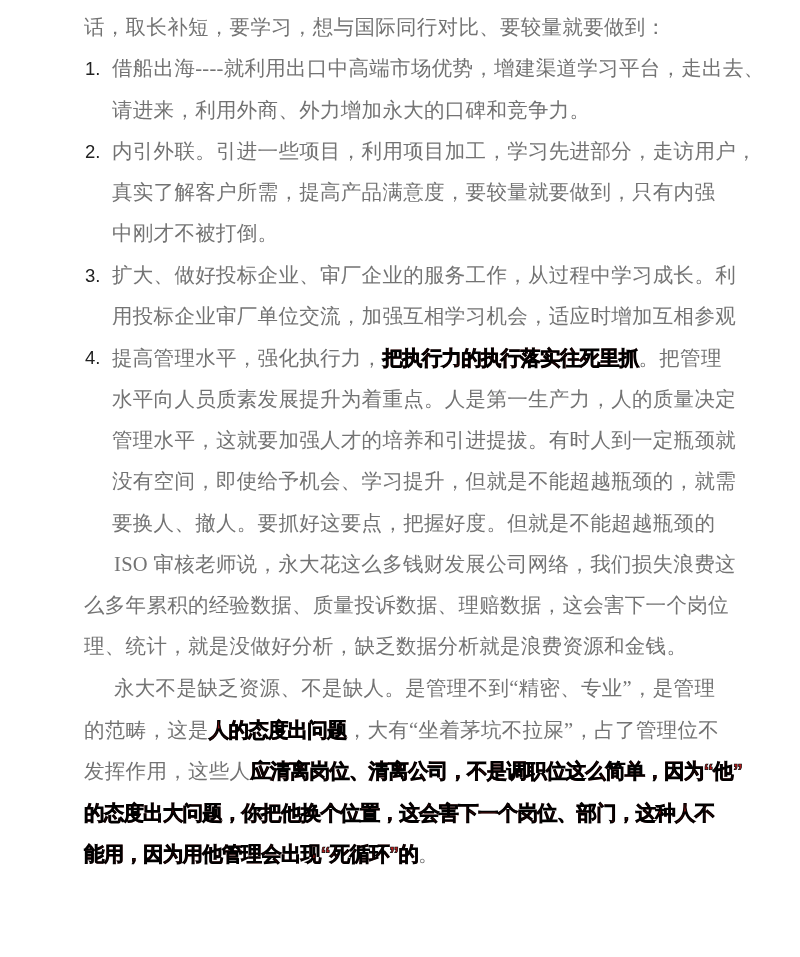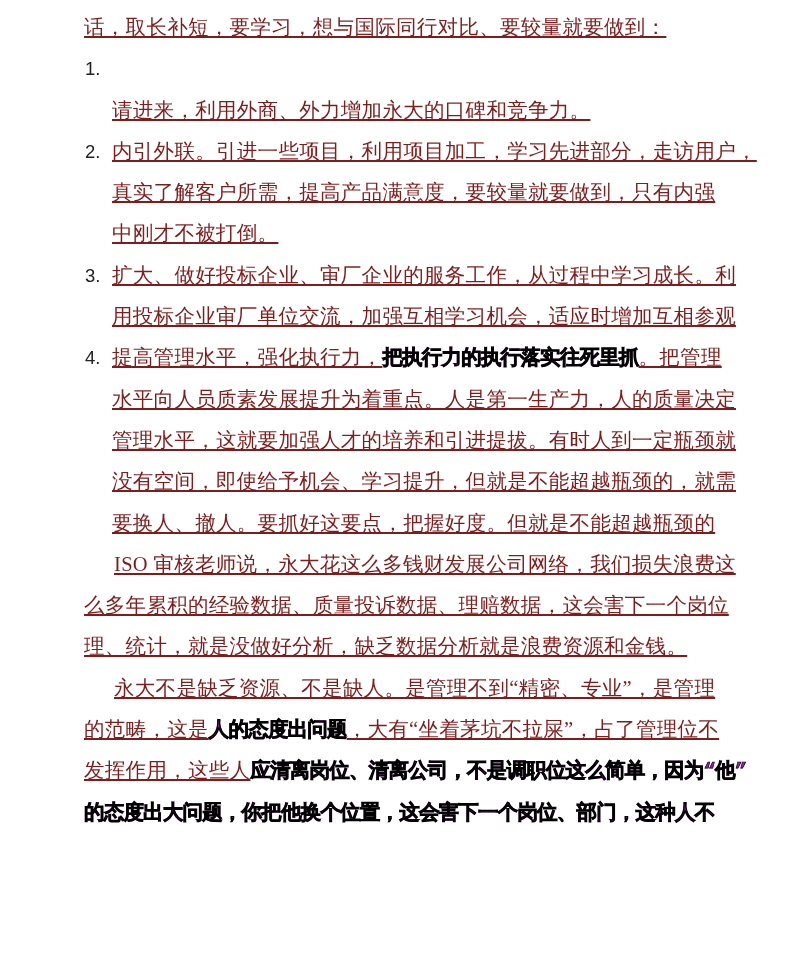--- a/index.html
+++ b/index.html
@@ -32,39 +32,39 @@
     letter-spacing: 0.3px;
   }
   .line.indent { text-indent: 30px; }
   .num {
     position: absolute;
     left: 1px;
     font-family: "Liberation Sans", sans-serif;
     font-size: 18.5px;
     letter-spacing: 0;
   }
-  .rg { color: #7f1d1d; text-decoration: underline; }
+  .rg { color: #737373; }
   .hv {
-    font-family: Liberation Mono, monospace;
+    font-family: Liberation Sans, sans-serif;
     font-weight: 900;
-    color: #a21caf;
+    color: #b91c1c;
     -webkit-text-stroke: 0.7px #000000;
     letter-spacing: -0.8px;
   }
 </style>
 </head>
 <body>
 
 <div class="page">
   <div class="doc">
       <div class="block plain">
         <div class="line"><span class="rg">话，取长补短，要学习，想与国际同行对比、要较量就要做到：</span></div>
       </div>
       <div class="block numbered">
-        <div class="line just"><span class="num">1.</span></div>
+        <div class="line just"><span class="num">1.</span><span class="rg">借船出海----就利用出口中高端市场优势，增建渠道学习平台，走出去、</span></div>
         <div class="line"><span class="rg">请进来，利用外商、外力增加永大的口碑和竞争力。</span></div>
       </div>
       <div class="block numbered">
         <div class="line just"><span class="num">2.</span><span class="rg">内引外联。引进一些项目，利用项目加工，学习先进部分，走访用户，</span></div>
         <div class="line just"><span class="rg">真实了解客户所需，提高产品满意度，要较量就要做到，只有内强</span></div>
         <div class="line"><span class="rg">中刚才不被打倒。</span></div>
       </div>
       <div class="block numbered">
         <div class="line just"><span class="num">3.</span><span class="rg">扩大、做好投标企业、审厂企业的服务工作，从过程中学习成长。利</span></div>
         <div class="line just"><span class="rg">用投标企业审厂单位交流，加强互相学习机会，适应时增加互相参观</span></div>
@@ -79,15 +79,16 @@
       <div class="block para">
         <div class="line just indent"><span class="rg">ISO 审核老师说，永大花这么多钱财发展公司网络，我们损失浪费这</span></div>
         <div class="line just"><span class="rg">么多年累积的经验数据、质量投诉数据、理赔数据，这会害下一个岗位</span></div>
         <div class="line"><span class="rg">理、统计，就是没做好分析，缺乏数据分析就是浪费资源和金钱。</span></div>
       </div>
       <div class="block para">
         <div class="line just indent"><span class="rg">永大不是缺乏资源、不是缺人。是管理不到“精密、专业”，是管理</span></div>
         <div class="line just"><span class="rg">的范畴，这是</span><span class="hv">人的态度出问题</span><span class="rg">，大有“坐着茅坑不拉屎”，占了管理位不</span></div>
         <div class="line just"><span class="rg">发挥作用，这些人</span><span class="hv">应清离岗位、清离公司，不是调职位这么简单，因为“他”</span></div>
         <div class="line just"><span class="hv">的态度出大问题，你把他换个位置，这会害下一个岗位、部门，这种人不</span></div>
+        <div class="line"><span class="hv">能用，因为用他管理会出现“死循环”的</span><span class="rg">。</span></div>
       </div>
     </div>
 </div>
 
 </body></html>

